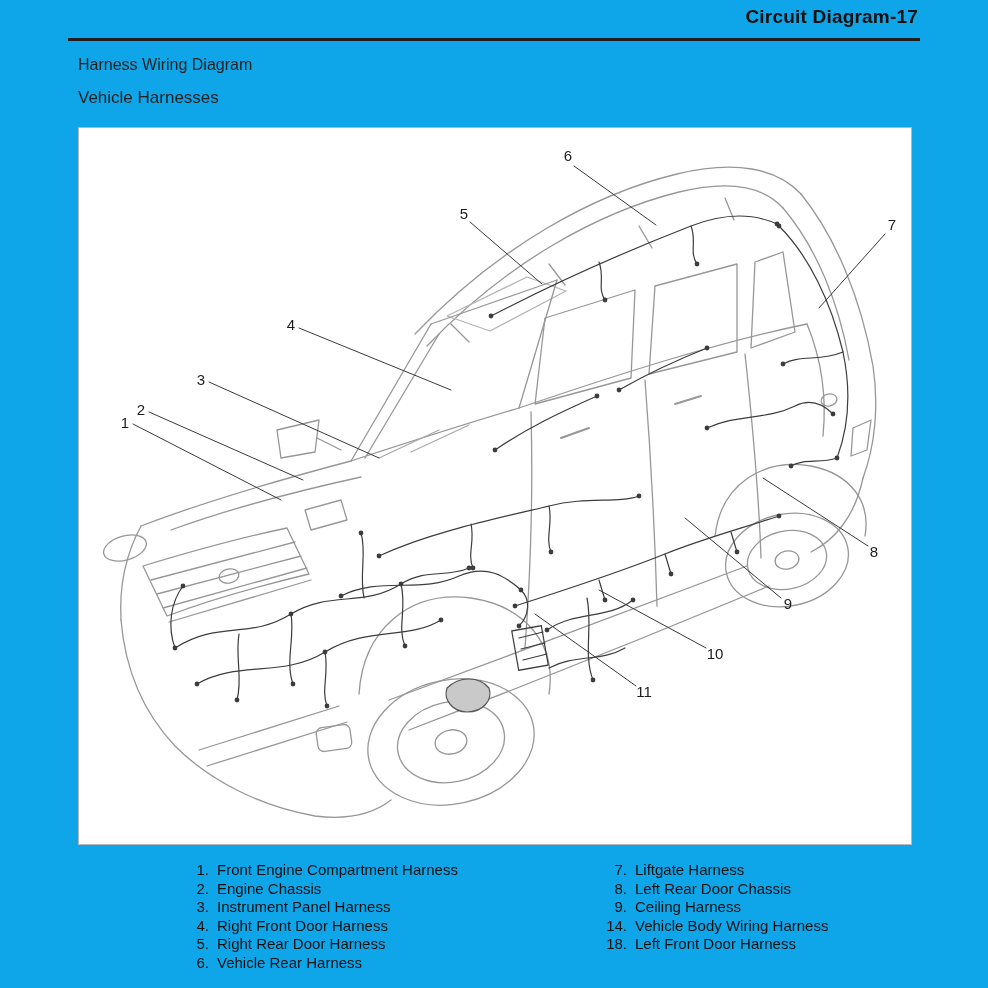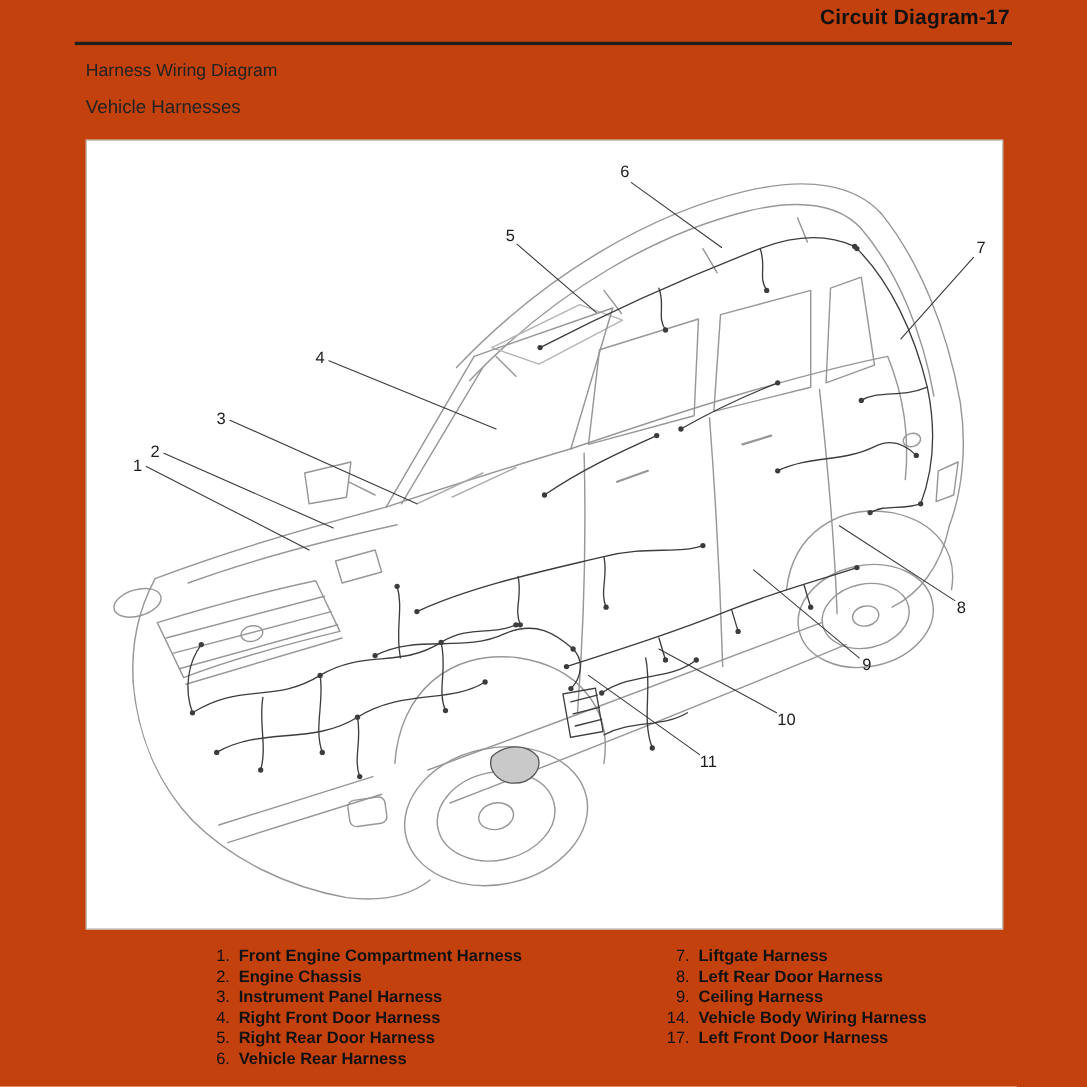--- a/index.html
+++ b/index.html
@@ -4,21 +4,21 @@
 <style>
   * { margin: 0; padding: 0; box-sizing: border-box; }
   html, body { background: #ffffff; }
   body {
     width: 988px; height: 988px;
     font-family: "Liberation Sans", sans-serif;
     color: #1a1a1a;
     position: relative;
     overflow: hidden;
   }
-  .page { position: absolute; inset: 0; background: #c2410c; }
+  .page { position: absolute; inset: 0; background: #0ea5e9; }
 
   .header-title {
     position: absolute; top: 6px; right: 70px;
     font-size: 19px; font-weight: bold; color: #111;
     letter-spacing: 0.2px;
   }
   .header-rule {
     position: absolute; top: 38px; left: 68px; width: 852px; height: 3px;
     background: #1e1e1e;
   }
@@ -45,21 +45,21 @@
   .legend-col { position: absolute; top: 0; }
   .legend-col.left  { left: 183px; width: 400px; }
   .legend-col.right { left: 601px; width: 360px; }
   .legend-row {
     display: flex; align-items: baseline;
     font-size: 15px; line-height: 18.6px; color: #111;
   }
   .legend-num {
     width: 26px; text-align: right; margin-right: 8px; flex: 0 0 26px;
   }
-  .legend-label { white-space: nowrap; font-weight: bold; }
+  .legend-label { white-space: nowrap; }
 
   text.callout {
     font-family: "Liberation Sans", sans-serif;
     font-size: 15px; fill: #1c1c1c;
   }
 </style>
 </head>
 <body>
 
 <div class="page">
@@ -300,30 +300,30 @@
       </div>
     </div>
 
     <div class="legend-col right">
       <div class="legend-row">
         <span class="legend-num">7.</span>
         <span class="legend-label">Liftgate Harness</span>
       </div>
       <div class="legend-row">
         <span class="legend-num">8.</span>
-        <span class="legend-label">Left Rear Door Harness</span>
+        <span class="legend-label">Left Rear Door Chassis</span>
       </div>
       <div class="legend-row">
         <span class="legend-num">9.</span>
         <span class="legend-label">Ceiling Harness</span>
       </div>
       <div class="legend-row">
         <span class="legend-num">14.</span>
         <span class="legend-label">Vehicle Body Wiring Harness</span>
       </div>
       <div class="legend-row">
-        <span class="legend-num">17.</span>
+        <span class="legend-num">18.</span>
         <span class="legend-label">Left Front Door Harness</span>
       </div>
     </div>
   </div>
 
 </div>
 
 </body></html>

